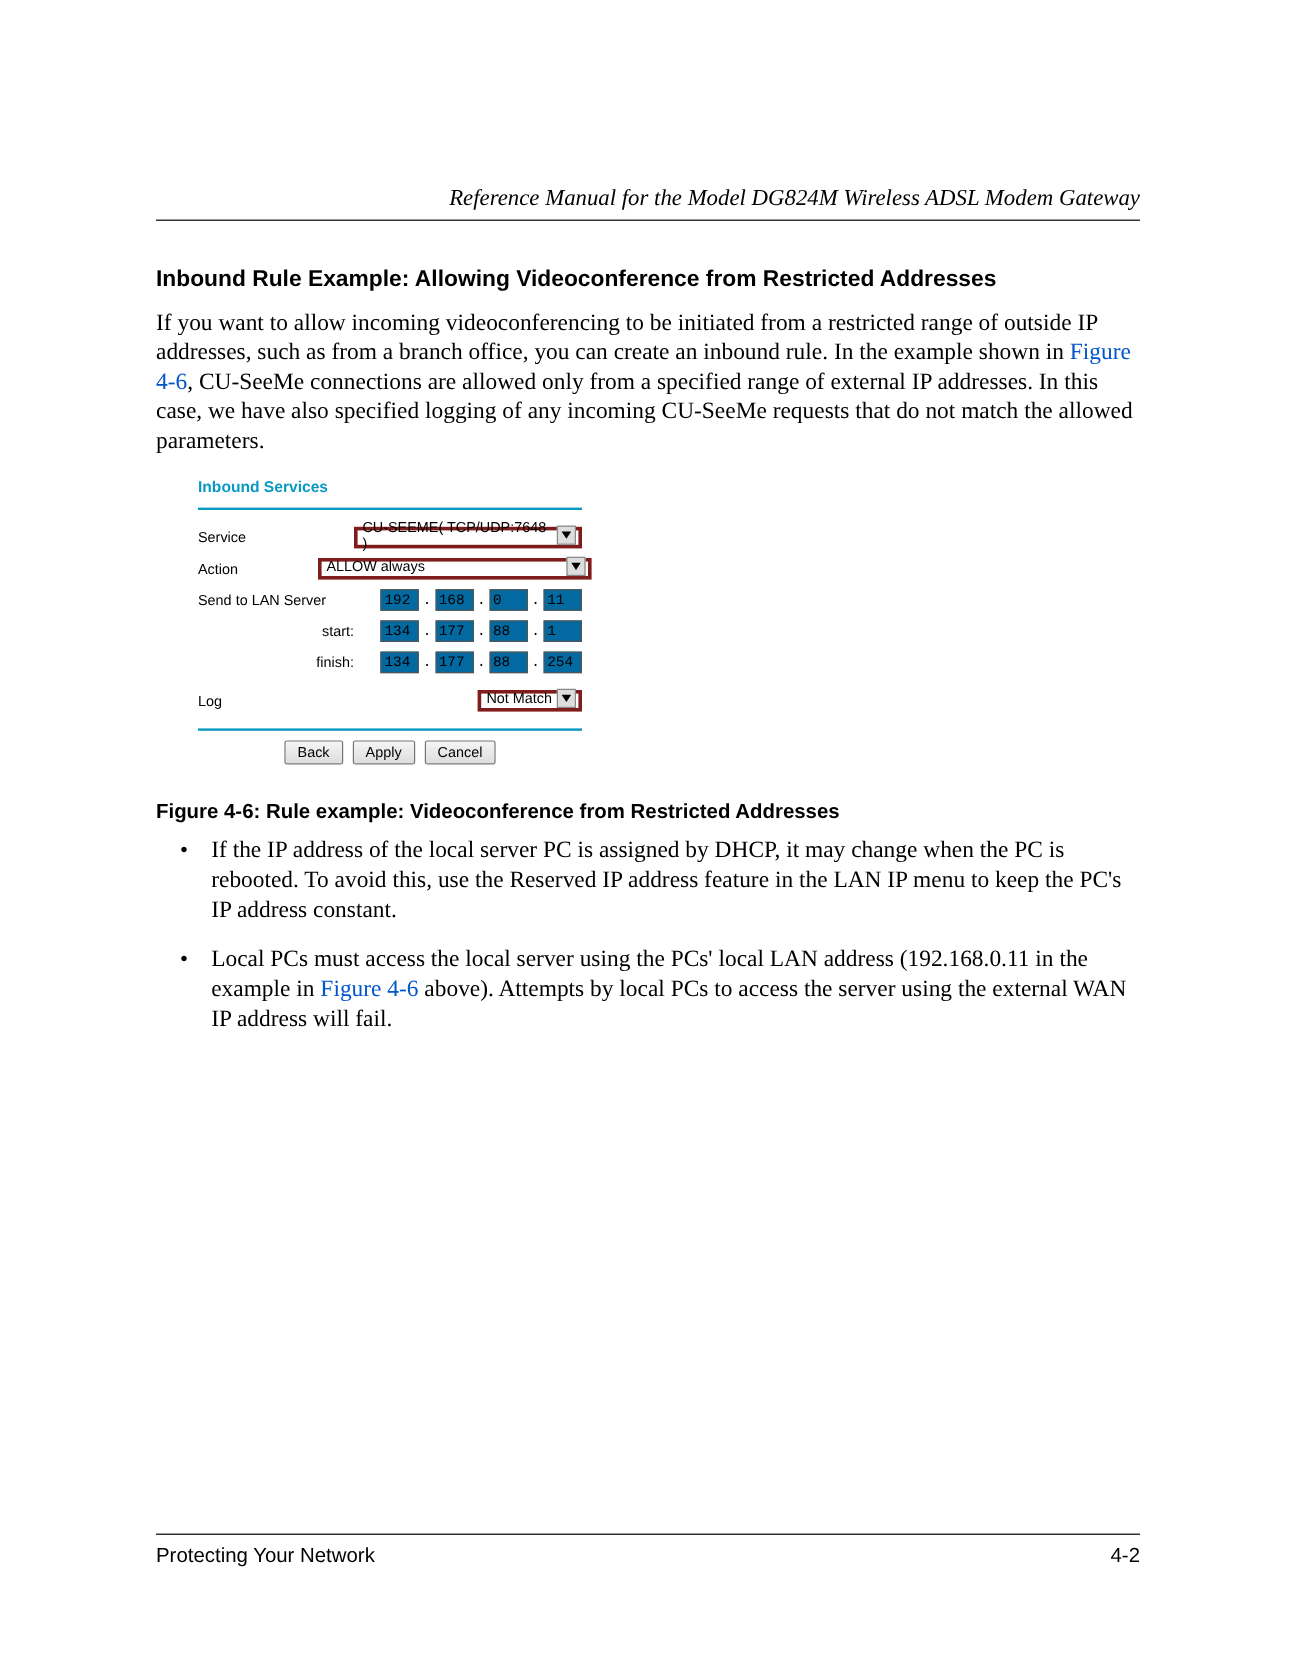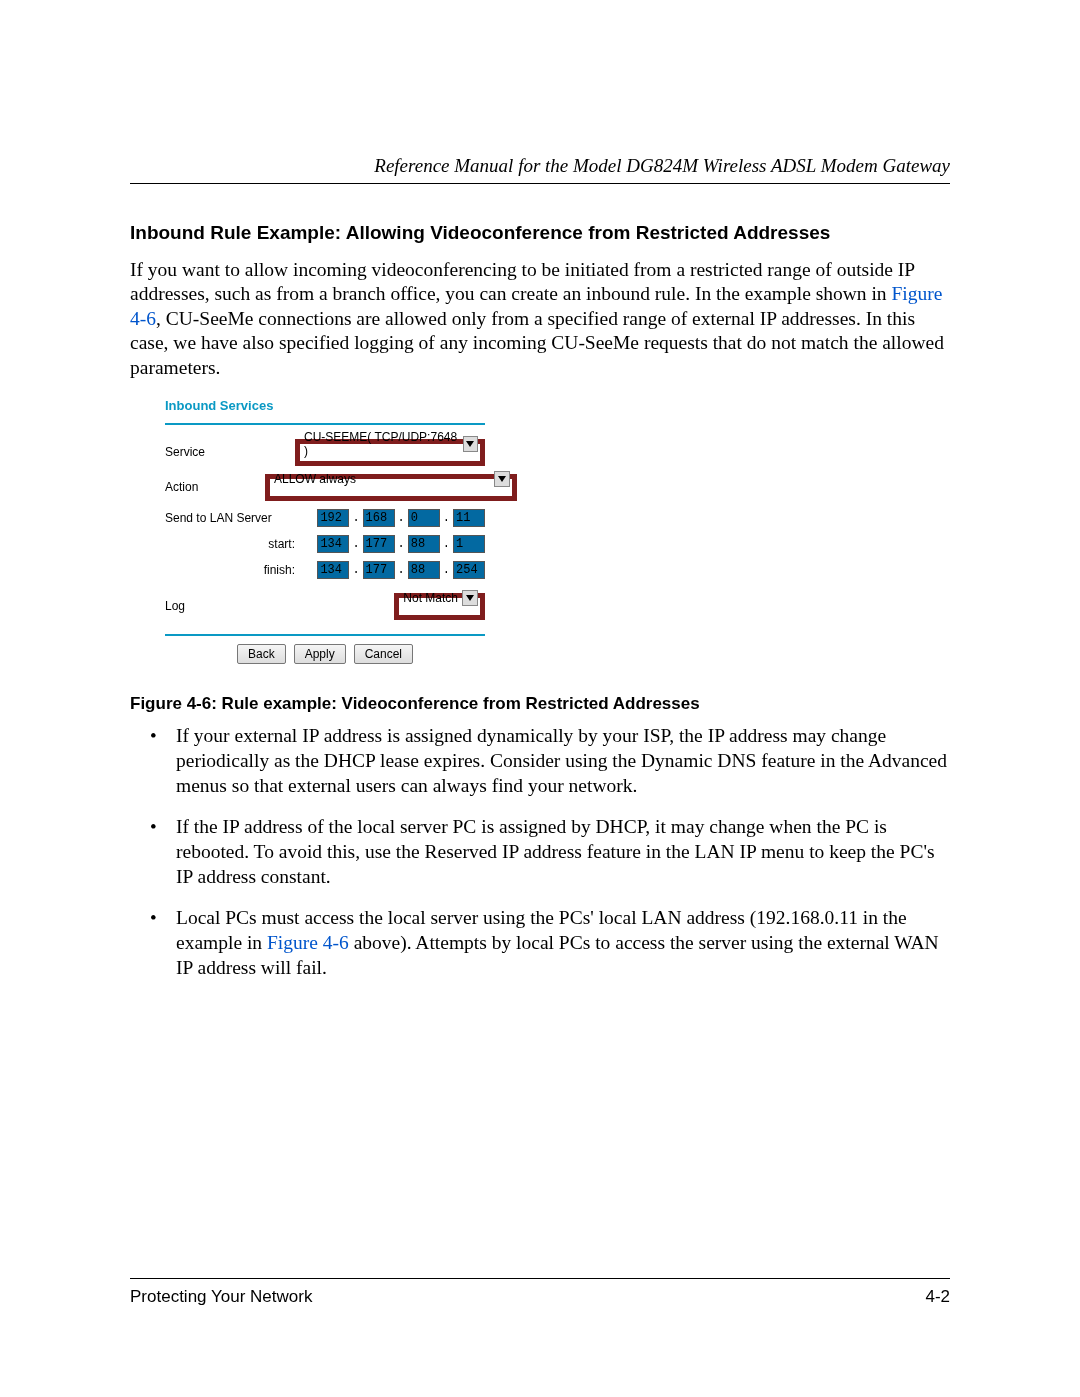--- a/index.html
+++ b/index.html
@@ -77,25 +77,25 @@
   .fig-field {
     flex: 1;
     display: flex;
     justify-content: flex-end;
     align-items: center;
     gap: 2px;
   }
   .fake-select {
     display: inline-flex;
     align-items: center;
-    border: 5px solid #7f1d1d;
+    border: 3px solid #7f1d1d;
     background: #fff;
     height: 18px;
     box-sizing: border-box;
-    padding: 0 2px 17px 4px;
+    padding: 0 2px 4px 4px;
     font-size: 12px;
     font-family: Arial, Helvetica, sans-serif;
   }
   .fake-select .arrow {
     display: inline-flex;
     align-items: center;
     justify-content: center;
     width: 16px;
     height: 16px;
     background: #ddd;
@@ -200,21 +200,21 @@
                     <polygon points="0,1 8,1 4,7" fill="#000"></polygon>
                   </svg>
                 </span>
             </div>
           </div>
         </div>
 
         <div class="fig-row">
           <div class="fig-label">Action</div>
           <div class="fig-field" style="justify-content:flex-start; margin-left:-30px;">
-            <div class="fake-select" style="width:252px">
+            <div class="fake-select" style="width:228px">
               <span style="flex:1">ALLOW always</span>
               <span class="arrow">
                   <svg width="8" height="8">
                     <polygon points="0,1 8,1 4,7" fill="#000"></polygon>
                   </svg>
                 </span>
             </div>
           </div>
         </div>
 
@@ -278,21 +278,20 @@
         <div class="fake-btn">Apply</div>
         <div class="fake-btn">Cancel</div>
       </div>
     </div>
   </div>
 
   <div class="caption">Figure 4-6: Rule example: Videoconference from Restricted Addresses</div>
 
 
   <ul class="considerations">
-    <li>If your external IP address is assigned dynamically by your ISP, the IP address may change periodically as the DHCP lease expires. Consider using the Dynamic DNS feature in the Advanced menus so that external users can always find your network.</li>
     <li>If the IP address of the local server PC is assigned by DHCP, it may change when the PC is rebooted. To avoid this, use the Reserved IP address feature in the LAN IP menu to keep the PC's IP address constant.</li>
     <li>
       <span>Local PCs must access the local server using the PCs' local LAN address (192.168.0.11 in the example in </span><span class="figlink">Figure 4-6</span><span> above). Attempts by local PCs to access the server using the external WAN IP address will fail.</span>
     </li>
   </ul>
 
   <div class="footer">
     <span>Protecting Your Network</span>
     <span>4-2</span>
   </div>

